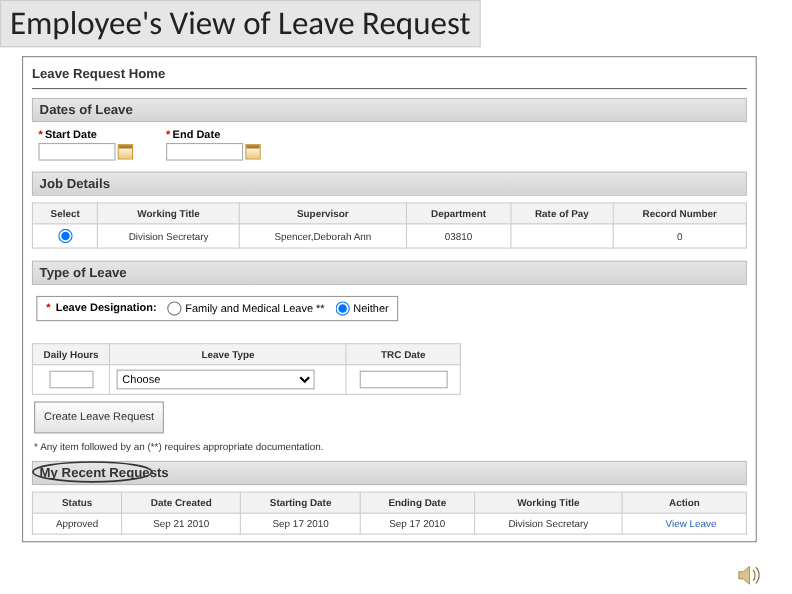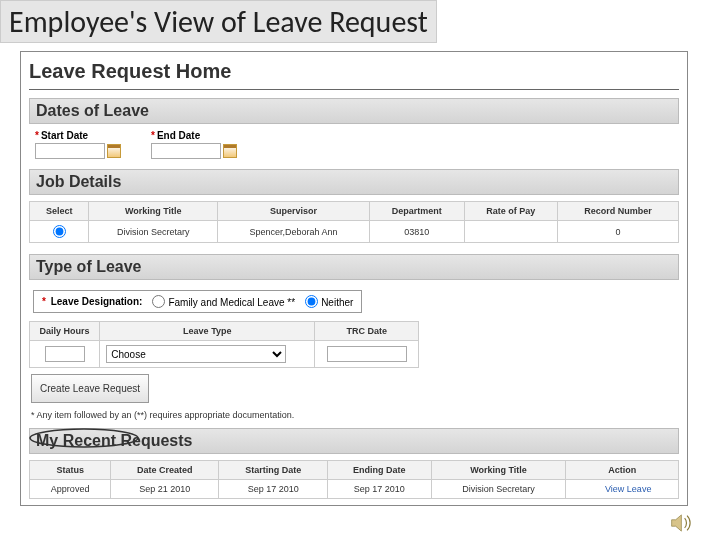--- a/index.html
+++ b/index.html
@@ -1,34 +1,34 @@
 <!DOCTYPE html>
 <html><head>
 <meta charset="utf-8">
 <style>
   * { box-sizing: border-box; margin: 0; padding: 0; }
   body { font-family: Arial, sans-serif; font-size: 10px; background: #fff; width: 720px; }
   .slide-title { font-family: Calibri, Arial, sans-serif; font-size: 30px; font-weight: 400; color: #222; background: #e6e6e6; padding: 2px 8px; margin: 0 8px 8px 0; border: 1px solid #ccc; display: inline-block; }
   .app { margin: 0 20px 10px 20px; border: 1px solid #888; padding: 8px 8px 6px 8px; background: #fff; }
-  .page-heading { font-size: 20px; font-weight: bold; color: #333; margin-bottom: 6px; }
+  .page-heading { font-size: 12px; font-weight: bold; color: #333; margin-bottom: 6px; }
   .hr { border: none; border-top: 1px solid #666; margin-bottom: 8px; }
-  .section-bar { background: linear-gradient(#e6e6e6,#d4d4d4); border: 1px solid #bbb; padding: 3px 6px; font-size: 16px; font-weight: bold; color: #333; margin-bottom: 6px; }
+  .section-bar { background: linear-gradient(#e6e6e6,#d4d4d4); border: 1px solid #bbb; padding: 3px 6px; font-size: 12px; font-weight: bold; color: #333; margin-bottom: 6px; }
   .req { color: #c00; font-weight: bold; margin-right: 2px; }
   .dates-row { display: flex; gap: 30px; margin-bottom: 10px; padding-left: 6px; }
   .date-field label { font-size: 10px; font-weight: bold; display: block; margin-bottom: 2px; }
   .date-input-wrap { display: flex; align-items: center; gap: 2px; }
   .date-input { width: 70px; height: 16px; border: 1px solid #aaa; font-size: 10px; padding: 1px 2px; }
   .cal-icon { width: 14px; height: 14px; background: linear-gradient(#fff,#f2c879); border: 1px solid #c69a3a; position: relative; }
   .cal-icon::before { content:""; position:absolute; top:0; left:0; right:0; height:3px; background:#b07a2a; }
   table.grid { width: 100%; border-collapse: collapse; font-size: 9px; }
   table.grid th, table.grid td { border: 1px solid #ccc; padding: 4px 6px; text-align: center; color: #333; }
   table.grid th { background: #f2f2f2; font-weight: bold; }
   .radio-cell { text-align: center; }
   input[type=radio] { vertical-align: middle; }
-  .designation-box { border: 1px solid #999; display: inline-flex; align-items: center; gap: 10px; padding: 4px 8px; margin: 4px 0 8px 4px; font-size: 10px; }
+  .designation-box { border: 1px solid #999; display: inline-flex; align-items: center; gap: 10px; padding: 4px 8px; margin: 4px 0 20px 4px; font-size: 10px; }
   .designation-box label { display: inline-flex; align-items: flex-end; gap: 3px; }
   .leave-type-row td { vertical-align: middle; }
   .small-input { width: 40px; height: 16px; border: 1px solid #aaa; font-size: 9px; }
   .select { width: 180px; height: 18px; border: 1px solid #aaa; font-size: 10px; background: #fff; }
   .trc-input { width: 80px; height: 16px; border: 1px solid #aaa; font-size: 9px; }
   .btn { display: inline-block; background: linear-gradient(#fdfdfd,#e3e3e3); border: 1px solid #999; padding: 8px 8px; font-size: 10px; color: #333; margin: 6px 0 4px 2px; cursor: pointer; }
   .footnote { font-size: 9px; color: #333; margin: 3px 0 8px 2px; }
   .circled { position: relative; display: inline-block; }
   .circle-svg { position: absolute; top: -6px; left: -10px; pointer-events: none; }
   .action-link { color: #2a5db0; cursor: pointer; margin-left: 12px; }

